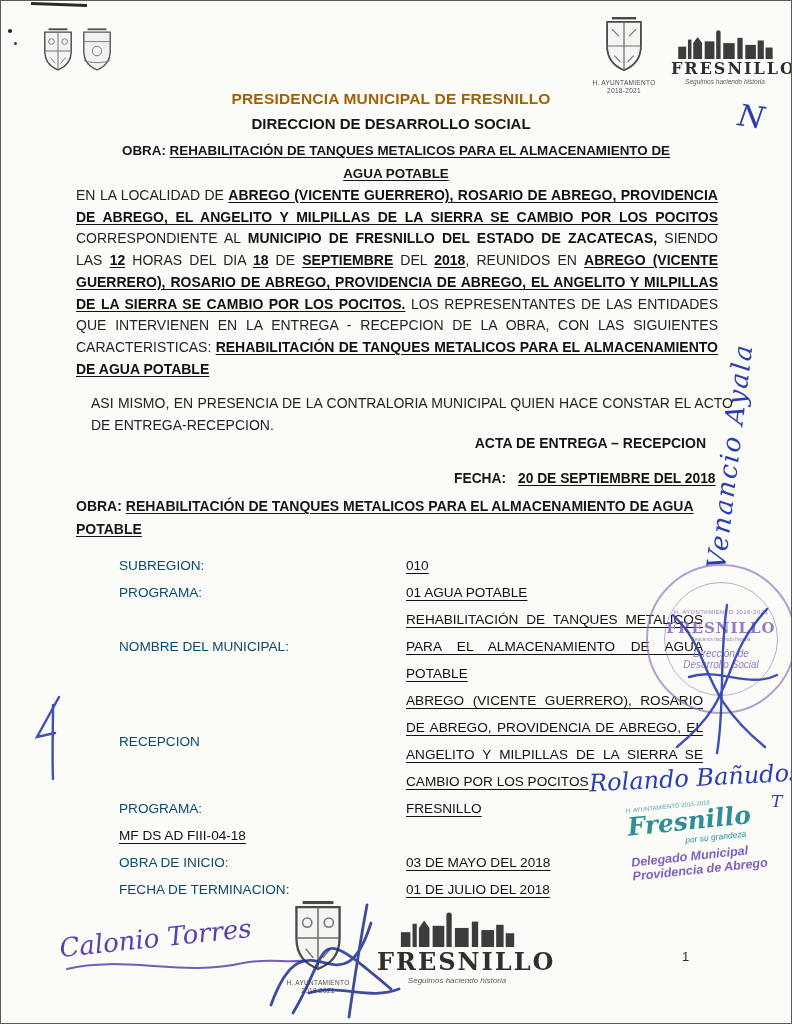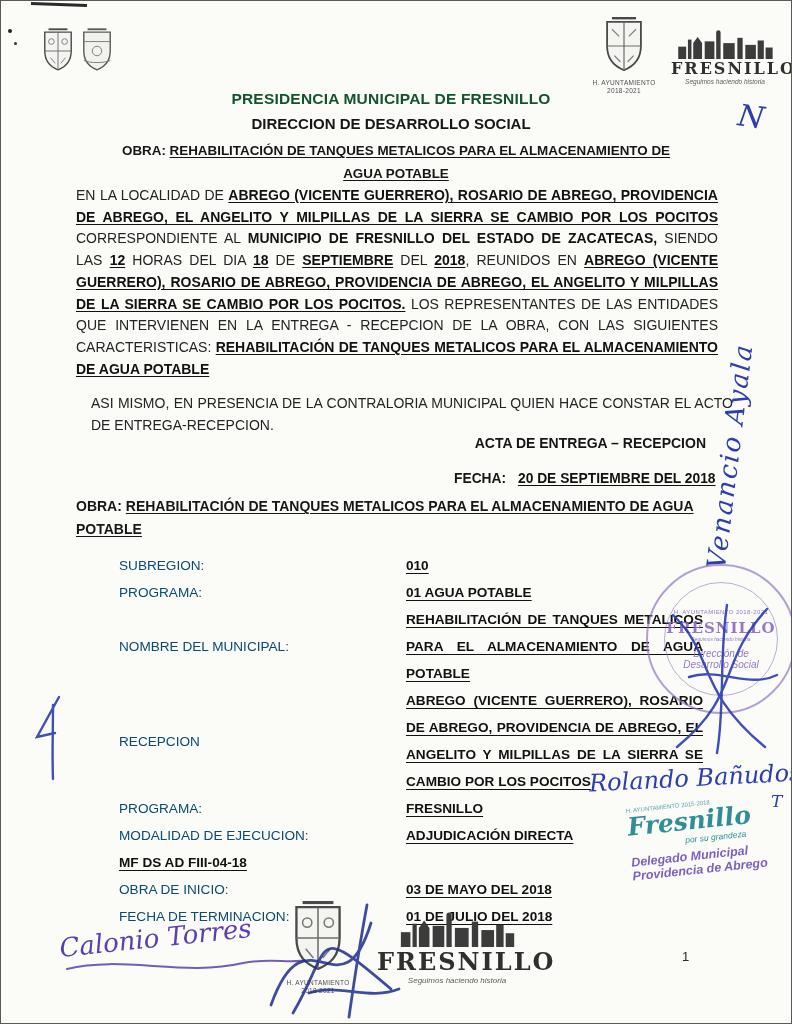--- a/index.html
+++ b/index.html
@@ -9,27 +9,27 @@
     background:#fbfbf8; overflow:hidden; border:1px solid #5a5a5a;
     font-family:"Liberation Sans", sans-serif; color:#1d1d1d;
   }
   .abs { position:absolute; }
   .u { text-decoration:underline; text-underline-offset:2px; }
   .r-b { font-weight:700; color:#111; }
   .r-u { text-decoration:underline; text-underline-offset:2px; }
 
   .doc-text { font-size:14px; line-height:21.7px; text-align:justify; color:#232323; }
 
-  .title-1 { font-size:15.5px; font-weight:700; letter-spacing:.2px; text-align:center; color:#14532d; }
+  .title-1 { font-size:15.5px; font-weight:700; letter-spacing:.2px; text-align:center; color:#a16207; }
   .title-2 { font-size:15px; font-weight:700; text-align:center; color:#161616; margin-top:4px; }
   .obra-head { font-size:13.4px; line-height:23px; font-weight:700; text-align:center; color:#161616; }
 
   .field-row { display:flex; align-items:center; font-size:13.6px; line-height:27px; }
   .field-label { flex:0 0 287px; font-weight:400; color:#0c4a6e; }
-  .field-value { width:297px; font-weight:700; color:#111; text-decoration:underline; text-underline-offset:3px; text-align:justify; }
+  .field-value { width:297px; font-weight:400; color:#111; text-decoration:underline; text-underline-offset:3px; text-align:justify; }
 
   .crest-caption { font-size:6.5px; text-align:center; color:#4d4d4d; line-height:8px; letter-spacing:.3px; }
   .logo-word { font-family:"DejaVu Serif", serif; font-weight:700; color:#2f2f2f; letter-spacing:2px; text-align:center; }
   .logo-tagline { font-style:italic; color:#5c5c5c; text-align:center; }
 
   .handwrite { font-family:"DejaVu Serif", serif; font-style:italic; color:#2c3db0; }
 
   .stamp-purple-outer {
     width:150px; height:150px; border:2.5px solid rgba(141,116,189,.75); border-radius:50%;
     display:flex; align-items:center; justify-content:center;
@@ -136,24 +136,20 @@
     </div>
     <div class="field-row">
       <div class="field-label">RECEPCION</div>
       <div class="field-value">ABREGO (VICENTE GUERRERO), ROSARIO DE ABREGO, PROVIDENCIA DE ABREGO, EL ANGELITO Y MILPILLAS DE LA SIERRA SE CAMBIO POR LOS POCITOS</div>
     </div>
     <div class="field-row">
       <div class="field-label">PROGRAMA:</div>
       <div class="field-value">FRESNILLO</div>
     </div>
     <div class="field-row">
-      <div class="field-label">MODALIDAD DE EJECUCION:</div>
-      <div class="field-value">ADJUDICACIÓN DIRECTA</div>
-    </div>
-    <div class="field-row">
       <div class="field-value">MF DS AD FIII-04-18</div>
     </div>
     <div class="field-row">
       <div class="field-label">OBRA DE INICIO:</div>
       <div class="field-value">03 DE MAYO DEL 2018</div>
     </div>
     <div class="field-row">
       <div class="field-label">FECHA DE TERMINACION:</div>
       <div class="field-value">01 DE JULIO DEL 2018</div>
     </div>

